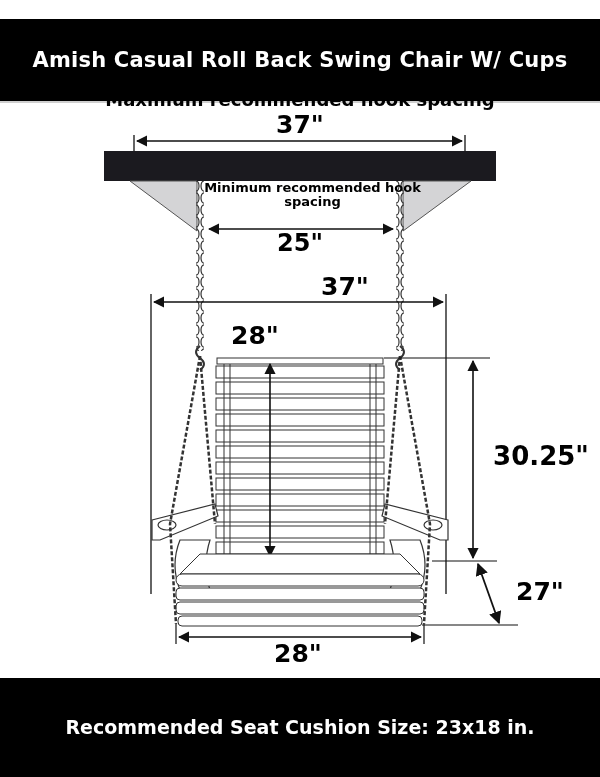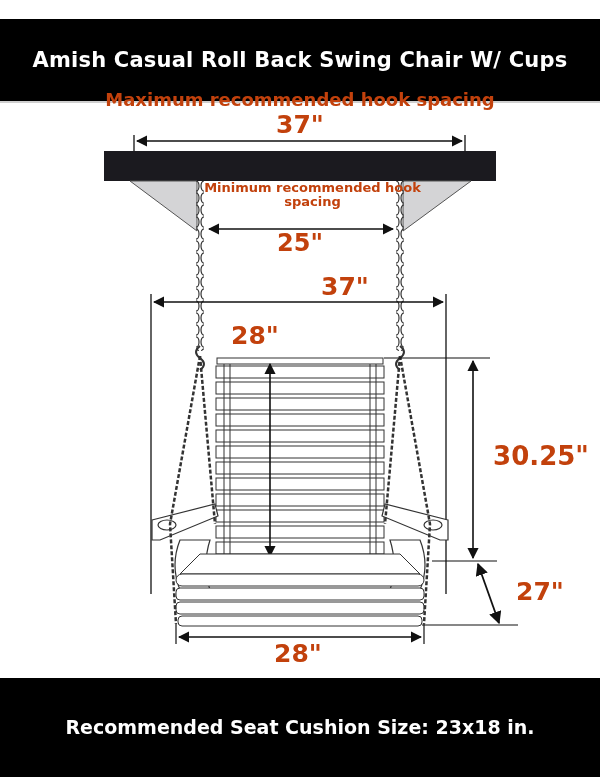--- a/index.html
+++ b/index.html
@@ -13,21 +13,21 @@
     border-bottom: 2px solid #cfcfcf;
     margin-top: 19px;
   }
   .topbar .title {
     color: #ffffff; font-weight: bold; font-size: 21px; letter-spacing: 0.2px;
     font-family: "DejaVu Sans", sans-serif;
   }
   .diagram { position: absolute; left: 0; top: 84px; width: 600px; height: 594px; }
   .diagram svg { position: absolute; left: 0; top: 0; }
   .lbl {
-    position: absolute; color: #c2410c; font-weight: bold; font-family: "DejaVu Sans", sans-serif;
+    position: absolute; color: #000000; font-weight: bold; font-family: "DejaVu Sans", sans-serif;
     white-space: nowrap; text-align: center;
   }
   .lbl-max-title { left: 0; width: 600px; top: 5px; font-size: 18px; }
   .lbl-max-val { left: 0; width: 600px; top: 26px; font-size: 25px; }
   .lbl-min-title { left: 197px; width: 231px; top: 97px; font-size: 13px; line-height: 14px; white-space: normal; }
   .lbl-min-val { left: 250px; width: 100px; top: 145px; font-size: 24px; }
   .lbl-overall-w { left: 300px; width: 90px; top: 188px; font-size: 25px; }
   .lbl-back-w { left: 220px; width: 70px; top: 237px; font-size: 25px; }
   .lbl-back-h { left: 486px; width: 110px; top: 357px; font-size: 26px; }
   .lbl-seat-d { left: 505px; width: 70px; top: 493px; font-size: 25px; }

